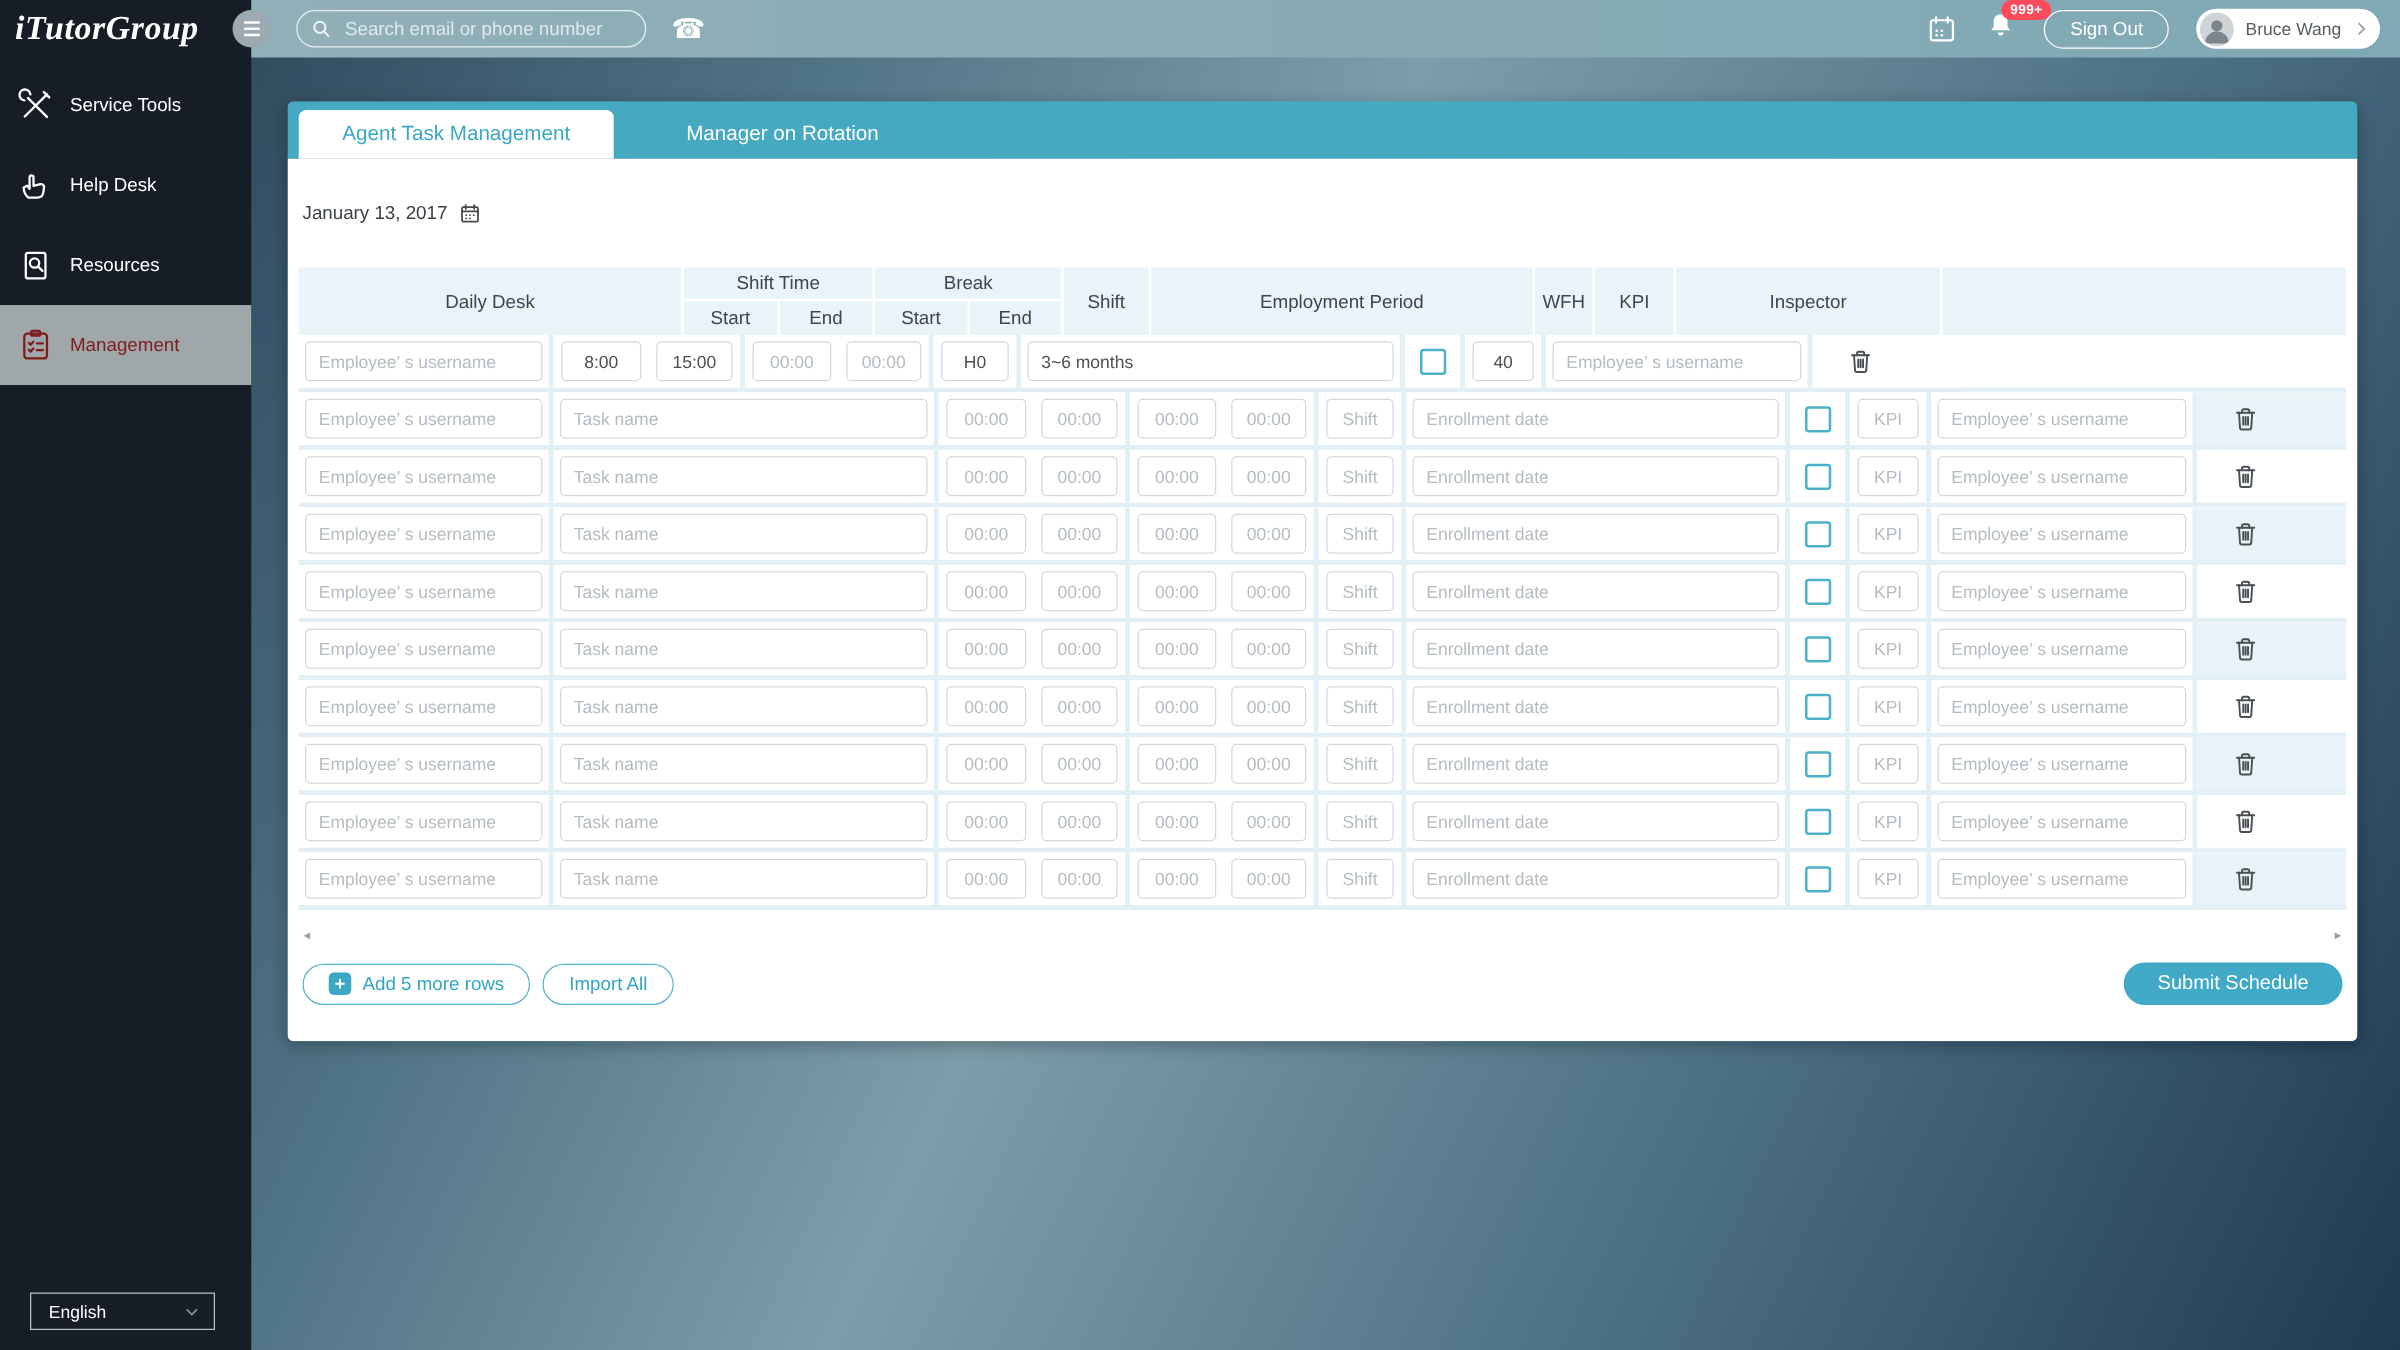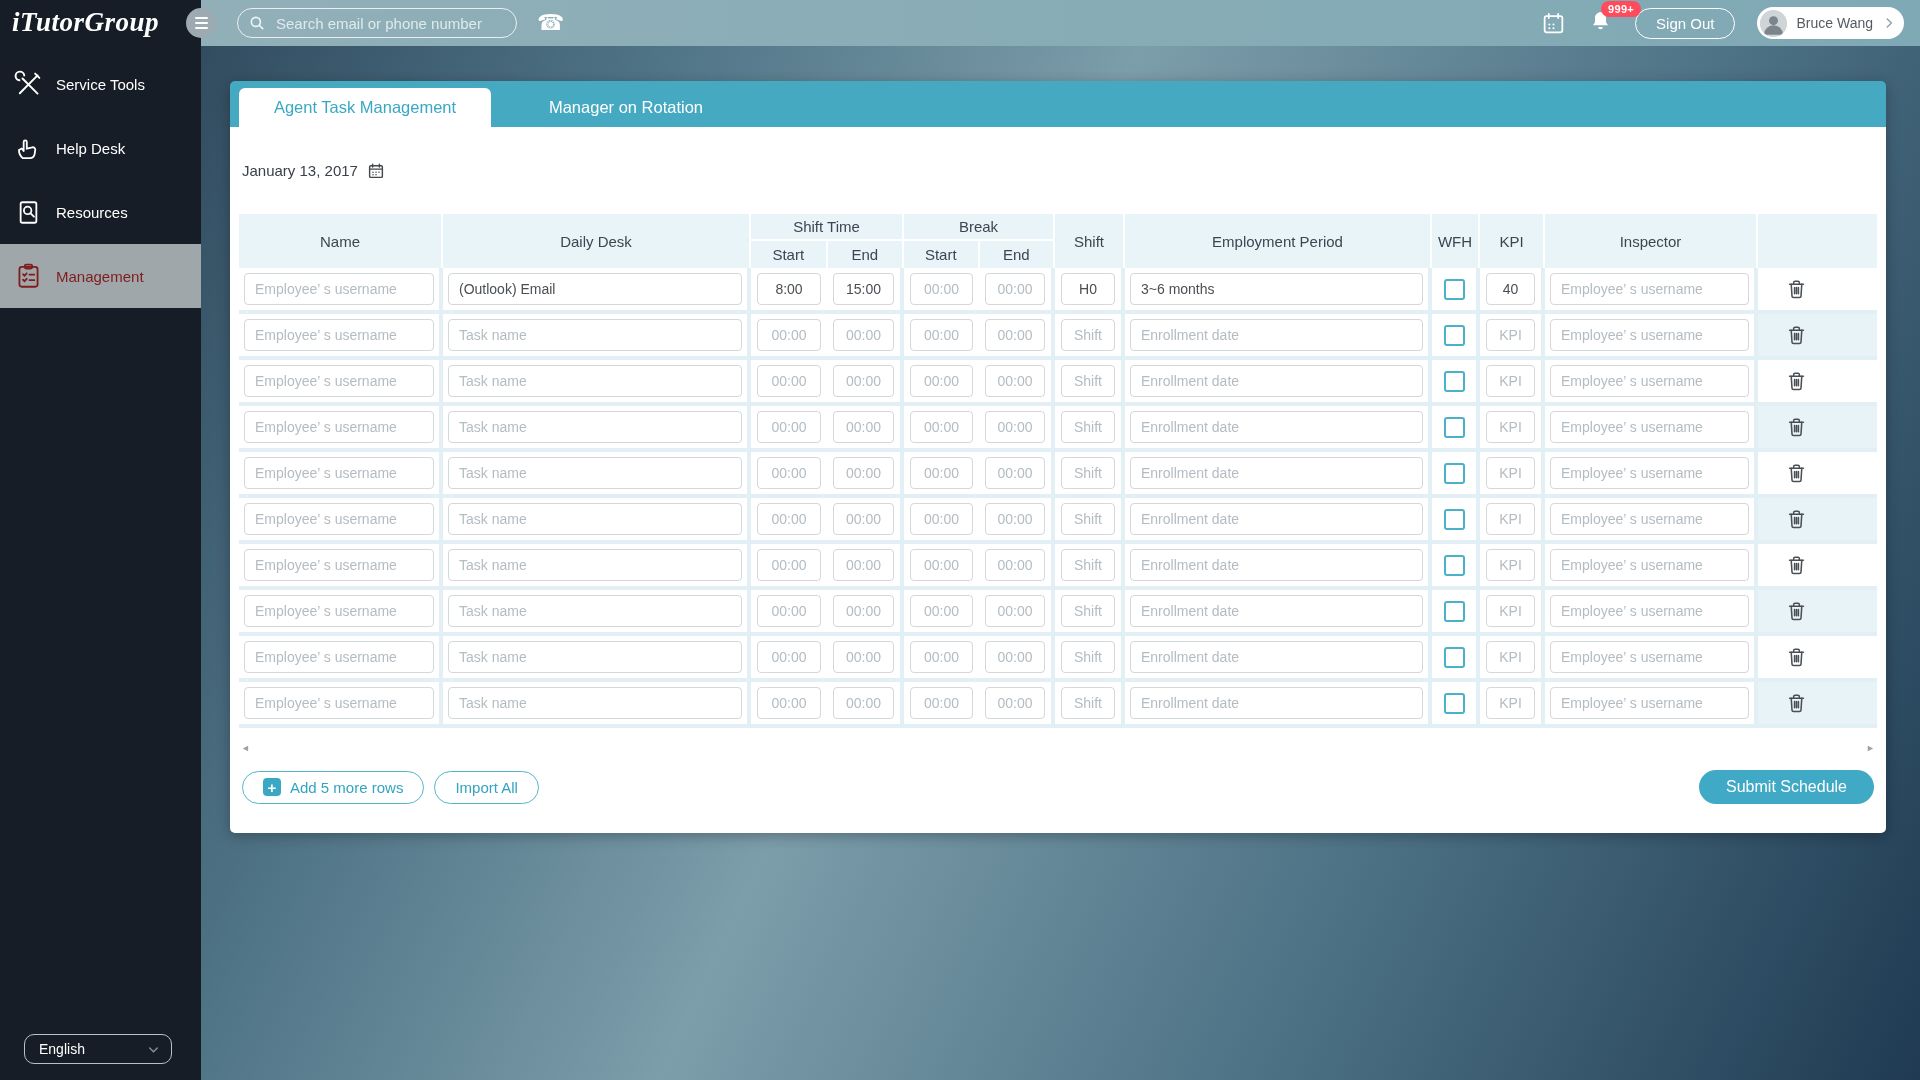--- a/index.html
+++ b/index.html
@@ -33,21 +33,21 @@
   .hamburger i{display:block;width:13px;height:2px;background:#fff;border-radius:1px}
   
   .sidebar{position:absolute;left:0;top:0;width:201px;height:1080px;background:#161d26;z-index:5}
   .logo{color:#fff;font-family:"Liberation Serif",serif;font-style:italic;font-weight:700;
     font-size:27px;padding:7px 0 0 12px;letter-spacing:.5px}
   .menu{margin-top:14px}
   .menu-item{height:64px;display:flex;align-items:center;color:#fff;cursor:pointer;padding-left:14px;gap:13px;font-size:15px}
   .menu-item svg{flex:0 0 auto}
   .menu-item.active{background:#a0a7ab;color:#7f1d1d}
   .lang{position:absolute;left:24px;bottom:16px;width:148px;height:30px;border:1px solid #b9c0c6;
-    border-radius:10px;display:flex;align-items:center;color:#fff;font-size:14px;padding-left:14px;
+    border-radius:0;display:flex;align-items:center;color:#fff;font-size:14px;padding-left:14px;
     box-sizing:border-box;cursor:pointer;justify-content:space-between;padding-right:10px}
   
   .panel{position:absolute;left:230px;top:81px;width:1656px;height:752px;border-radius:5px;
     overflow:hidden;box-shadow:0 3px 14px rgba(0,0,0,.28);z-index:2}
   .tabbar{height:46px;background:#45a9c1;display:flex;padding-left:9px}
   .tab{display:flex;align-items:center;justify-content:center;font-size:16.5px;cursor:pointer;margin-top:7px}
   .tab.active{width:252px;background:#fff;color:#3aa8c3;border-radius:6px 6px 0 0}
   .tab.inactive{width:270px;color:#fff}
   .panel-body{background:#fff;height:706px;padding:0 9px;box-sizing:content-box}
   .toolbar{height:87px;display:flex;align-items:center;justify-content:space-between;padding:0 3px}
@@ -207,21 +207,20 @@
               <circle cx="12" cy="13.5" r="1" fill="#44484d" stroke="none"></circle>
               <circle cx="16" cy="13.5" r="1" fill="#44484d" stroke="none"></circle>
               <circle cx="8" cy="17" r="1" fill="#44484d" stroke="none"></circle>
               <circle cx="12" cy="17" r="1" fill="#44484d" stroke="none"></circle>
             </svg>
         </span>
       </div>
     </div>
 
     <div class="thead">
-      <div class="th c-name hsep">Name</div>
       <div class="th c-task hsep">Daily Desk</div>
       <div class="th-group c-stgroup hsep">
         <div class="g-title">Shift Time</div>
         <div class="g-sub">
           <div class="g-cell hsep">Start</div>
           <div class="g-cell">End</div>
         </div>
       </div>
       <div class="th-group c-brgroup hsep">
         <div class="g-title">Break</div>
@@ -236,23 +235,20 @@
       <div class="th c-kpi hsep">KPI</div>
       <div class="th c-insp hsep">Inspector</div>
       <div class="th c-del"></div>
     </div>
 
     <div class="tbody" id="rows">
   <div class="row">
     <div class="cell c-name gut">
             <input class="inp" placeholder="Employee’ s username" style="">
           </div>
-    <div class="cell c-task gut">
-            <input class="inp" placeholder="Task name" value="(Outlook) Email" style="">
-          </div>
     <div class="cell c-ss">
             <input class="inp center" placeholder="00:00" value="8:00" style="">
           </div>
     <div class="cell c-se gut">
             <input class="inp center" placeholder="00:00" value="15:00" style="">
           </div>
     <div class="cell c-bs">
             <input class="inp center" placeholder="00:00" style="">
           </div>
     <div class="cell c-be gut">

